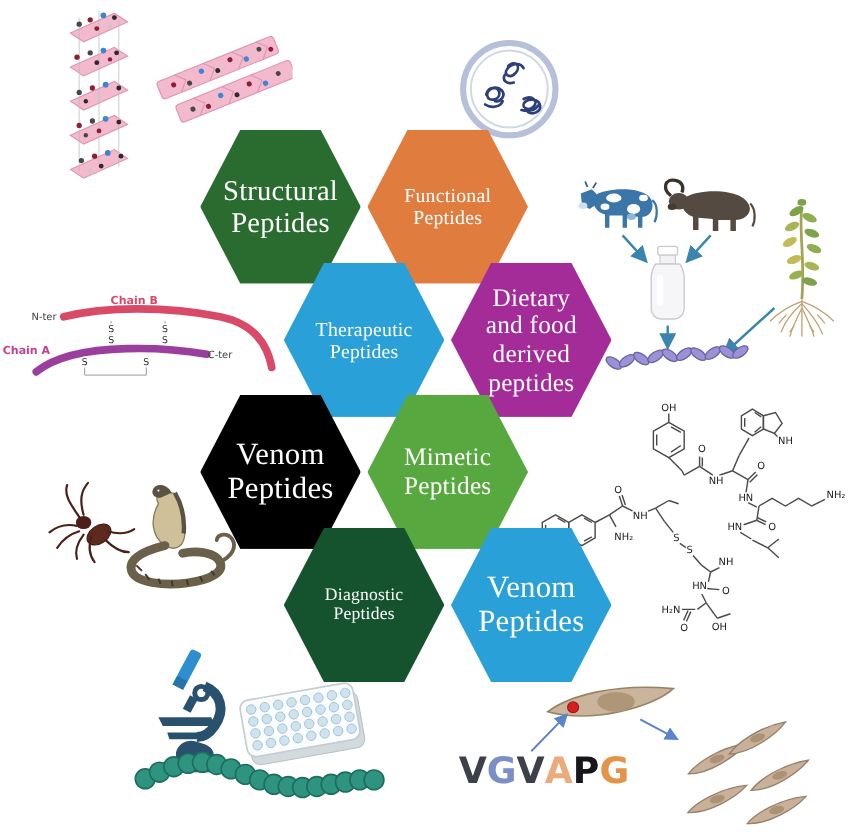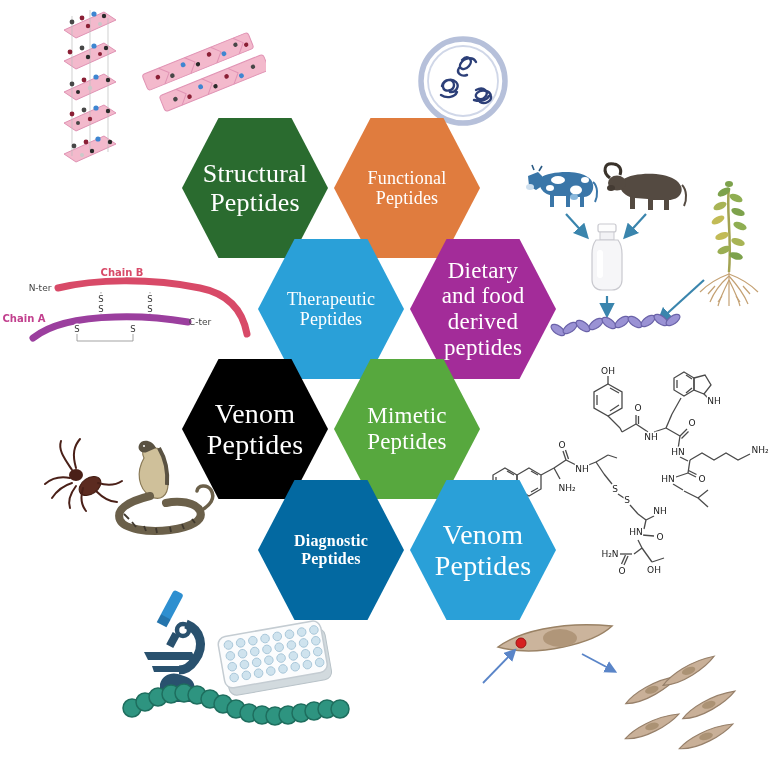--- a/index.html
+++ b/index.html
@@ -431,20 +431,23 @@
     <line x1="162" y1="54" x2="194" y2="71" stroke="#5a85c8" stroke-width="1.8" marker-end="url(#arrb)"></line>
     <g>
       <use href="#smallcell" transform="translate(203,95) rotate(-18)"></use>
       <use href="#smallcell" transform="translate(240,77) rotate(-20)"></use>
       <use href="#smallcell" transform="translate(203,130) rotate(-15)"></use>
       <use href="#smallcell" transform="translate(260,110) rotate(-18)"></use>
       <use href="#smallcell" transform="translate(257,140) rotate(-15)"></use>
     </g>
   </svg>
 
+  <div id="vgvapg">
+    <span style="color: rgb(61, 64, 73);">V</span><span style="color: rgb(123, 143, 199);">G</span><span style="color: rgb(61, 64, 73);">V</span><span style="color: rgb(235, 171, 125);">A</span><span style="color: rgb(23, 23, 27);">P</span><span style="color: rgb(227, 148, 70);">G</span>
+  </div>
 
   <div class="hex" style="left: 182px; top: 118px; background: rgb(42, 107, 47);">
     <div class="hex-label fs26">
       <span>Structural</span><br><span>Peptides</span>
     </div>
   </div>
   <div class="hex" style="left: 334px; top: 118px; background: rgb(224, 124, 62);">
     <div class="hex-label fs18">
       <span>Functional</span><br><span>Peptides</span>
     </div>
@@ -463,21 +466,21 @@
   <div class="hex" style="left: 182px; top: 359px; background: #000000;">
     <div class="hex-label fs28">
       <span>Venom</span><br><span>Peptides</span>
     </div>
   </div>
   <div class="hex" style="left: 334px; top: 359px; background: rgb(87, 168, 62);">
     <div class="hex-label fs17">
       <span>Mimetic</span><br><span>Peptides</span>
     </div>
   </div>
-  <div class="hex" style="left: 258px; top: 480px; background: #0369a1; font-weight: bold;">
+  <div class="hex" style="left: 258px; top: 480px; background: #14532d;">
     <div class="hex-label fs16">
       <span>Diagnostic</span><br><span>Peptides</span>
     </div>
   </div>
   <div class="hex" style="left: 410px; top: 480px; background: rgb(42, 160, 216);">
     <div class="hex-label fs29">
       <span>Venom</span><br><span>Peptides</span>
     </div>
   </div>
 

